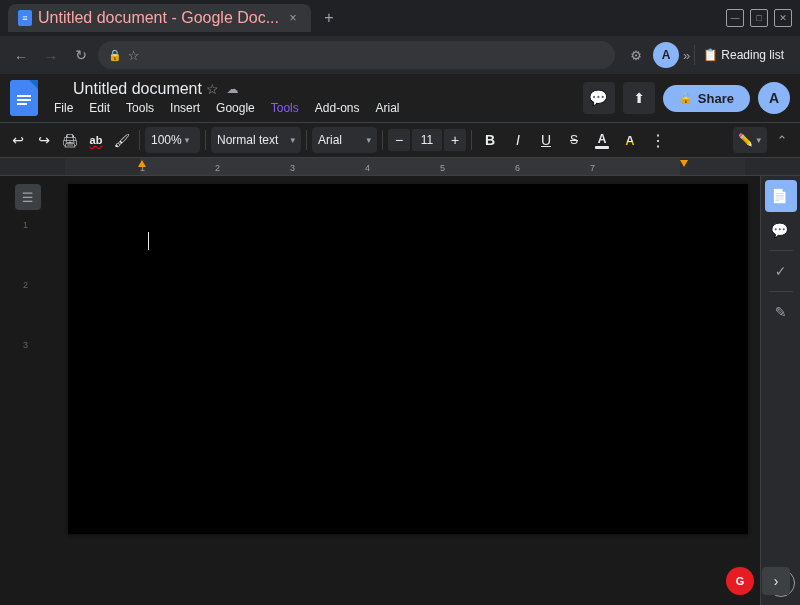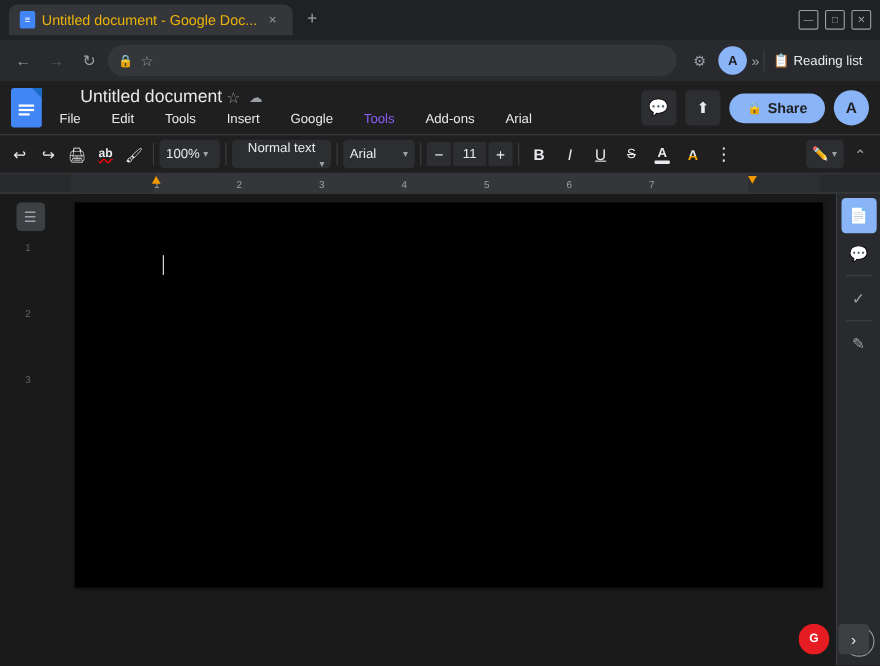--- a/index.html
+++ b/index.html
@@ -11,21 +11,21 @@
   </style>
 </head>
 <body>
 
 <div style="height:36px; background:#202124; display:flex; align-items:center; padding:0 8px; gap:6px;">
 
   <div style="display:flex; align-items:center; background:#35363a; border-radius:8px 8px 0 0; padding:0 10px; height:28px; gap:6px; min-width:180px;">
     <div style="width:14px; height:16px; background:#4285f4; border-radius:2px; display:flex; align-items:center; justify-content:center; font-size:9px; color:white; font-weight:bold;">
       <span>≡</span>
     </div>
-    <span style="font-size:13px; color:#eab308; flex:1; overflow:hidden; text-overflow:ellipsis; white-space:nowrap;text-align:center;">Untitled document - Google Doc...</span>
+    <span style="font-size:16px; color:#fca5a5; flex:1; overflow:hidden; text-overflow:ellipsis; white-space:nowrap;text-align:center;">Untitled document - Google Doc...</span>
     <span style="font-size:12px; color:#9aa0a6; cursor:pointer; width:16px; height:16px; display:flex; align-items:center; justify-content:center; border-radius:50%;">×</span>
   </div>
   <div style="width:24px; height:24px; border-radius:50%; display:flex; align-items:center; justify-content:center; font-size:16px; color:#9aa0a6; cursor:pointer;">+</div>
 
   <div style="margin-left:auto; display:flex; gap:6px; align-items:center;">
     <div style="width:18px; height:18px; border:1px solid #9aa0a6; border-radius:2px; display:flex; align-items:center; justify-content:center; font-size:9px; color:#9aa0a6; cursor:pointer;">—</div>
     <div style="width:18px; height:18px; border:1px solid #9aa0a6; border-radius:2px; display:flex; align-items:center; justify-content:center; font-size:9px; color:#9aa0a6; cursor:pointer;">□</div>
     <div style="width:18px; height:18px; border:1px solid #9aa0a6; border-radius:2px; display:flex; align-items:center; justify-content:center; font-size:9px; color:#9aa0a6; cursor:pointer;">✕</div>
   </div>
 </div>
@@ -57,21 +57,21 @@
       <div style="width:14px; height:2px; background:white; margin-bottom:2px;"></div>
       <div style="width:10px; height:2px; background:white;"></div>
     </div>
   </div>
   <div style="display:flex; flex-direction:column; gap:1px;">
     <div style="display:flex; align-items:center; gap:4px;margin-left:27px;">
       <span style="font-size:16px; color:#e8eaed; cursor:pointer;">Untitled document</span>
       <span style="font-size:14px; color:#9aa0a6; cursor:pointer;">☆</span>
       <span style="font-size:12px; color:#9aa0a6; margin-left:4px;">☁</span>
     </div>
-    <div style="display:flex; gap:12px;">
+    <div style="display:flex; gap:0px;">
       <span style="font-size:12px; color:#e8eaed; padding:2px 8px; border-radius:4px; cursor:pointer;">File</span>
       <span style="font-size:12px; color:#e8eaed; padding:2px 8px; border-radius:4px; cursor:pointer;">Edit</span>
       <span style="font-size:12px; color:#e8eaed; padding:2px 8px; border-radius:4px; cursor:pointer;">Tools</span>
       <span style="font-size:12px; color:#e8eaed; padding:2px 8px; border-radius:4px; cursor:pointer;">Insert</span>
       <span style="font-size:12px; color:#e8eaed; padding:2px 8px; border-radius:4px; cursor:pointer;">Google</span>
       <span style="font-size:12px; color:#8b5cf6; padding:2px 8px; border-radius:4px; cursor:pointer;">Tools</span>
       <span style="font-size:12px; color:#e8eaed; padding:2px 8px; border-radius:4px; cursor:pointer;">Add-ons</span>
       <span style="font-size:12px; color:#e8eaed; padding:2px 8px; border-radius:4px; cursor:pointer;">Arial</span>
     </div>
   </div>
@@ -96,21 +96,21 @@
   <div style="min-width:24px; height:26px; display:flex; align-items:center; justify-content:center; font-size:11px; font-weight:bold; color:#e8eaed; cursor:pointer; padding:0 3px; border-radius:3px; text-decoration:underline wavy red;">ab</div>
   <div style="min-width:24px; height:26px; display:flex; align-items:center; justify-content:center; font-size:13px; color:#e8eaed; cursor:pointer; padding:0 3px; border-radius:3px;">🖌</div>
   <div style="width:1px; height:20px; background:#3c4043; margin:0 3px;"></div>
 
   <div style="height:26px; background:#2d2e31; border-radius:4px; display:flex; align-items:center; padding:0 6px; gap:3px; cursor:pointer; font-size:12px; color:#e8eaed; min-width:55px;">
     <span>100%</span>
     <span style="font-size:9px; color:#9aa0a6;">▾</span>
   </div>
   <div style="width:1px; height:20px; background:#3c4043; margin:0 3px;"></div>
 
-  <div style="height:26px; background:#2d2e31; border-radius:4px; display:flex; align-items:center; padding:0 6px; gap:3px; cursor:pointer; font-size:12px; color:#e8eaed; min-width:90px;flex-direction:column;">
+  <div style="height:26px; background:#2d2e31; border-radius:4px; display:flex; align-items:center; padding:0 6px; gap:3px; cursor:pointer; font-size:12px; color:#e8eaed; min-width:90px;">
     <span>Normal text</span>
     <span style="font-size:9px; color:#9aa0a6; margin-left:auto;">▾</span>
   </div>
   <div style="width:1px; height:20px; background:#3c4043; margin:0 3px;"></div>
 
   <div style="height:26px; background:#2d2e31; border-radius:4px; display:flex; align-items:center; padding:0 6px; gap:3px; cursor:pointer; font-size:12px; color:#e8eaed; min-width:65px;">
     <span>Arial</span>
     <span style="font-size:9px; color:#9aa0a6; margin-left:auto;">▾</span>
   </div>
   <div style="width:1px; height:20px; background:#3c4043; margin:0 3px;"></div>

